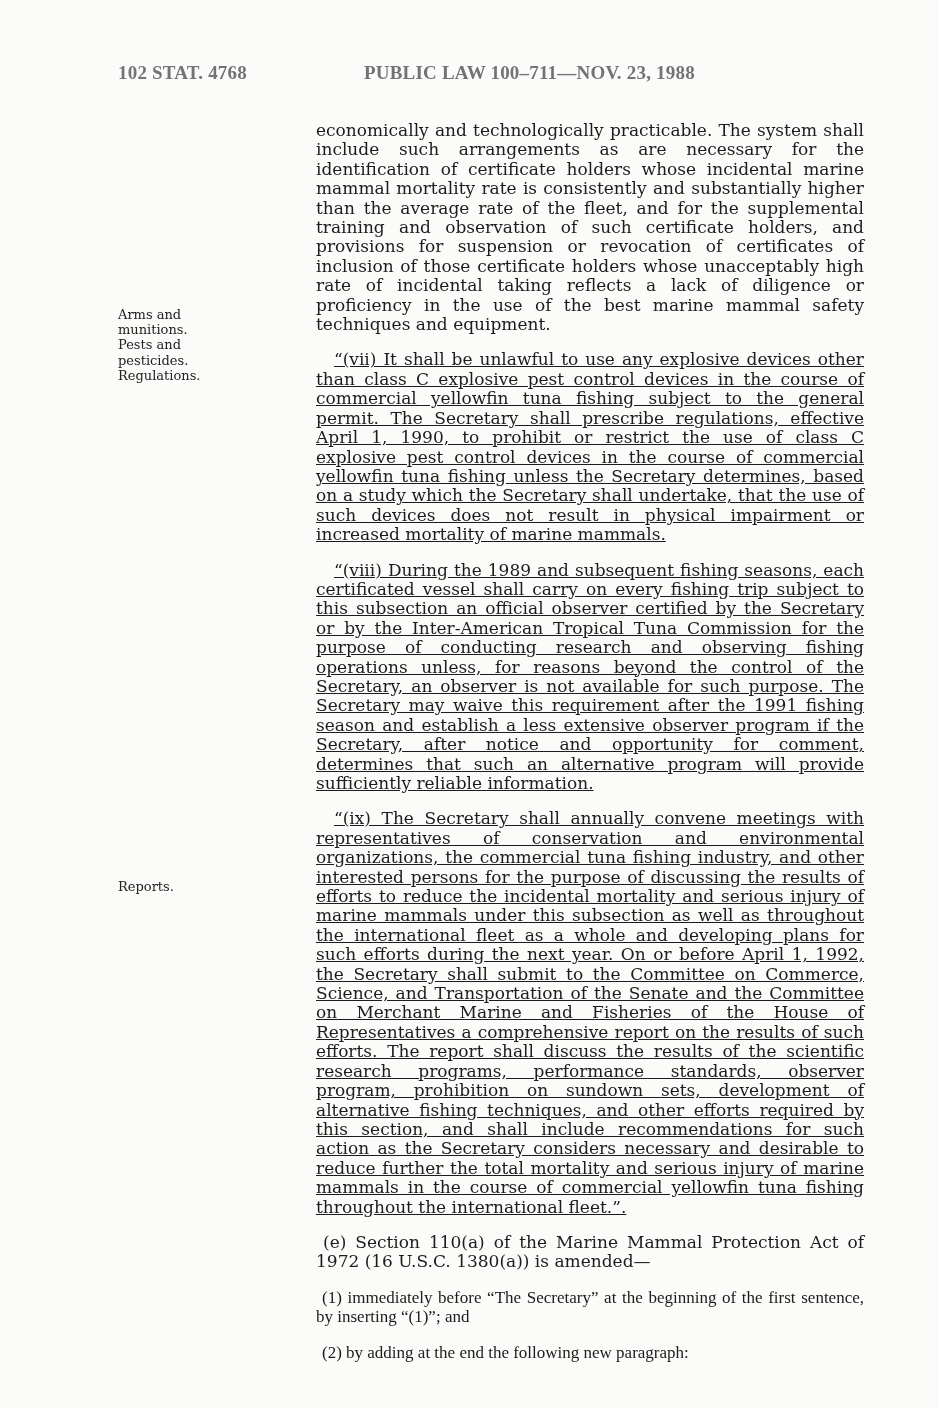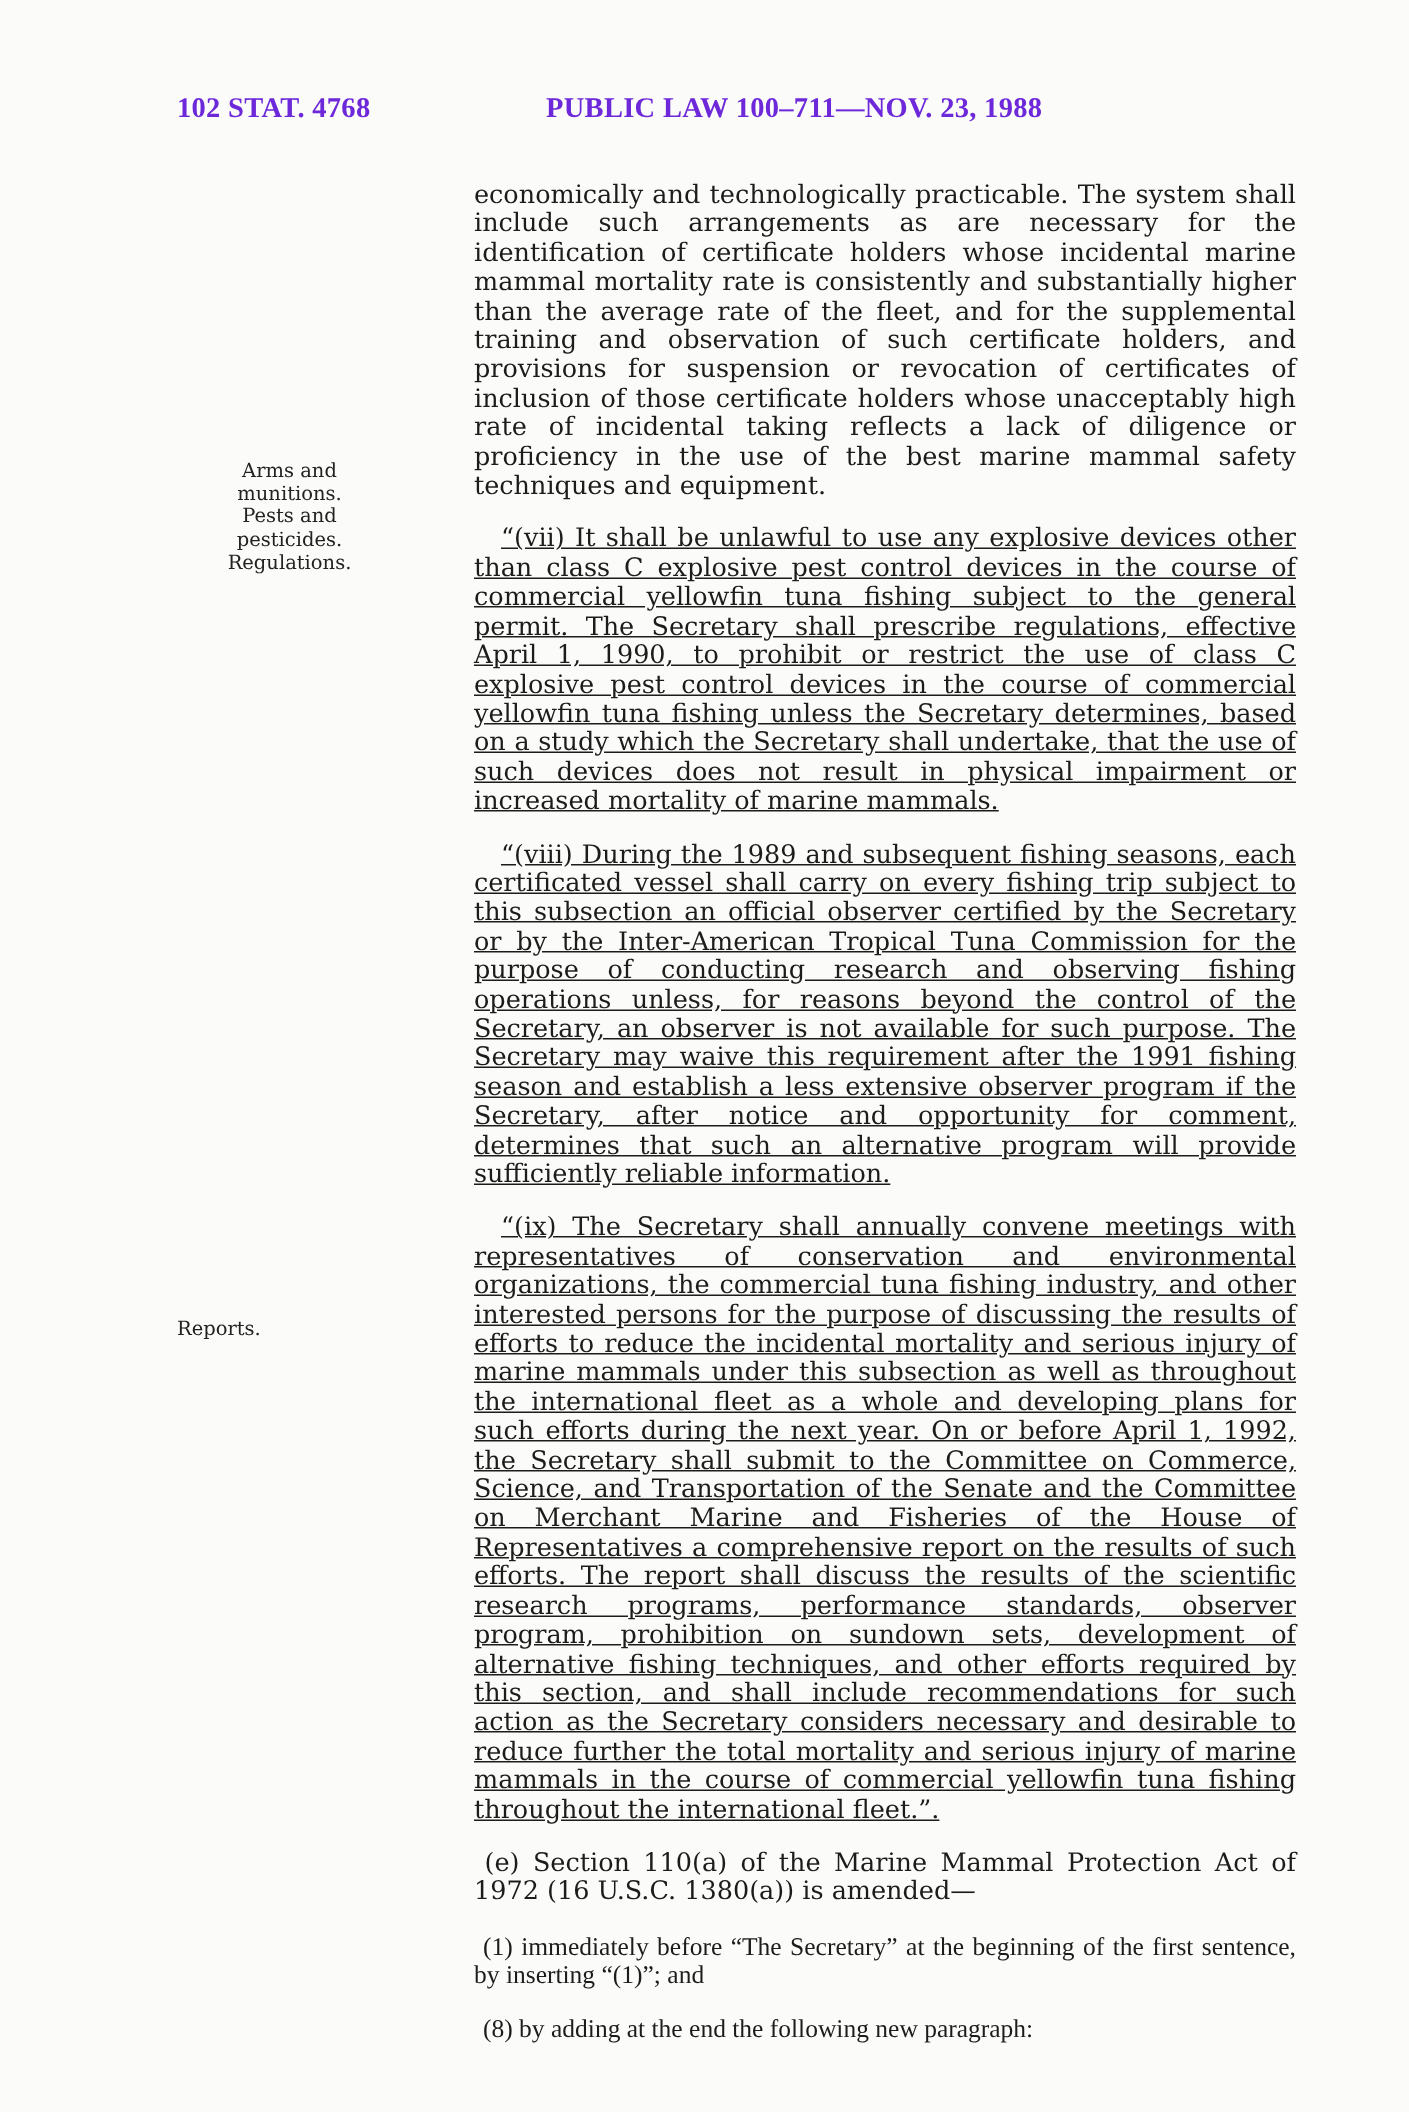--- a/index.html
+++ b/index.html
@@ -15,35 +15,35 @@
     overflow: hidden;
     color: #1e1e1e;
   }
   .hdr {
     position: absolute;
     top: 62px;
     font-family: "Liberation Serif", serif;
     font-weight: bold;
     font-size: 19px;
     letter-spacing: 0.2px;
-    color: #6d28d9;
+    color: #737373;
     white-space: nowrap;
   }
   #hdr-stat { left: 118px; }
   #hdr-title { left: 364px; }
   .margin-note {
     position: absolute;
     left: 118px;
     width: 150px;
     font-family: "DejaVu Serif", "Liberation Serif", serif;
     font-size: 13px;
     line-height: 15.2px;
     color: #222;
   }
-  #note-arms { top: 307px; text-align: center; }
+  #note-arms { top: 307px; }
   #note-reports { top: 879px; }
   #body-col {
     position: absolute;
     left: 300px;
     top: 105px;
     width: 580px;
     font-family: "DejaVu Serif", "Liberation Serif", serif;
     font-size: 17px;
     line-height: 19.4px;
     text-align: justify;
@@ -78,16 +78,16 @@
     <div>Reports.</div>
   </div>
 
   <div id="body-col">
     <p class="para">economically and technologically practicable. The system shall include such arrangements as are necessary for the identification of certificate holders whose incidental marine mammal mortality rate is consistently and substantially higher than the average rate of the fleet, and for the supplemental training and observation of such certificate holders, and provisions for suspension or revocation of certificates of inclusion of those certificate holders whose unacceptably high rate of incidental taking reflects a lack of diligence or proficiency in the use of the best marine mammal safety techniques and equipment.</p>
     <p class="para indent">“(vii) It shall be unlawful to use any explosive devices other than class C explosive pest control devices in the course of commercial yellowfin tuna fishing subject to the general permit. The Secretary shall prescribe regulations, effective April 1, 1990, to prohibit or restrict the use of class C explosive pest control devices in the course of commercial yellowfin tuna fishing unless the Secretary determines, based on a study which the Secretary shall undertake, that the use of such devices does not result in physical impairment or increased mortality of marine mammals.</p>
     <p class="para indent">“(viii) During the 1989 and subsequent fishing seasons, each certificated vessel shall carry on every fishing trip subject to this subsection an official observer certified by the Secretary or by the Inter-American Tropical Tuna Commission for the purpose of conducting research and observing fishing operations unless, for reasons beyond the control of the Secretary, an observer is not available for such purpose. The Secretary may waive this requirement after the 1991 fishing season and establish a less extensive observer program if the Secretary, after notice and opportunity for comment, determines that such an alternative program will provide sufficiently reliable information.</p>
     <p class="para indent">“(ix) The Secretary shall annually convene meetings with representatives of conservation and environmental organizations, the commercial tuna fishing industry, and other interested persons for the purpose of discussing the results of efforts to reduce the incidental mortality and serious injury of marine mammals under this subsection as well as throughout the international fleet as a whole and developing plans for such efforts during the next year. On or before April 1, 1992, the Secretary shall submit to the Committee on Commerce, Science, and Transportation of the Senate and the Committee on Merchant Marine and Fisheries of the House of Representatives a comprehensive report on the results of such efforts. The report shall discuss the results of the scientific research programs, performance standards, observer program, prohibition on sundown sets, development of alternative fishing techniques, and other efforts required by this section, and shall include recommendations for such action as the Secretary considers necessary and desirable to reduce further the total mortality and serious injury of marine mammals in the course of commercial yellowfin tuna fishing throughout the international fleet.”.</p>
     <p class="para outdent">(e) Section 110(a) of the Marine Mammal Protection Act of 1972 (16 U.S.C. 1380(a)) is amended—</p>
     <p class="para item">(1) immediately before “The Secretary” at the beginning of the first sentence, by inserting “(1)”; and</p>
-    <p class="para item">(8) by adding at the end the following new paragraph:</p>
+    <p class="para item">(2) by adding at the end the following new paragraph:</p>
   </div>
 
 </div>
 
 </body></html>

